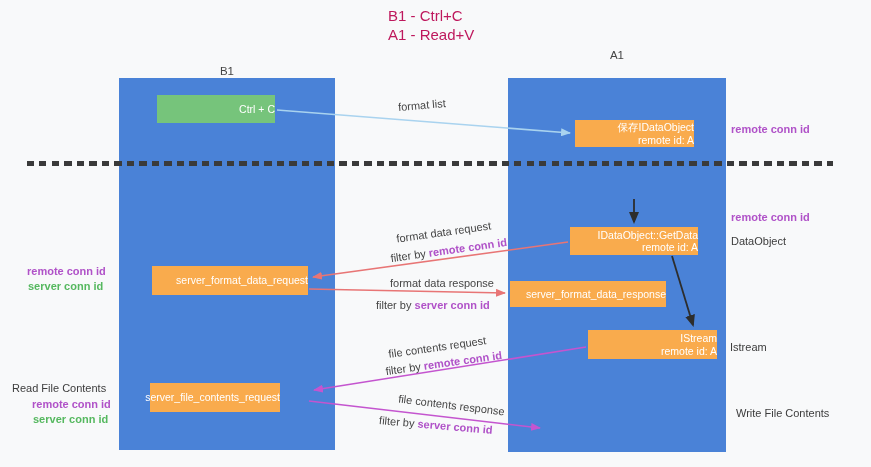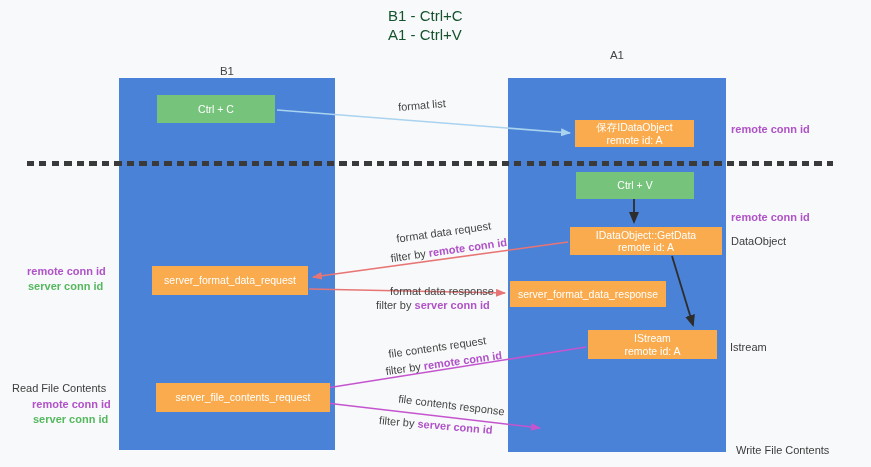--- a/index.html
+++ b/index.html
@@ -1,48 +1,48 @@
 <!DOCTYPE html>
 <html style="--bg: #f8f9fa; --lane-blue: #4a82d7; --node-green: #76c47b; --node-orange: #f9ab4d; --accent-purple: #b052c8; --accent-green: #55b85f; --arrow-blue: #a9d3ef; --arrow-red: #e87575; --arrow-magenta: #c455cf; --arrow-black: #2d2d2d;"><head>
 <meta charset="utf-8">
 <style>
   html,body{margin:0;padding:0}
   .canvas{position:relative;width:871px;height:467px;background:var(--bg,#f8f9fa);
           font-family:"Liberation Sans",sans-serif;overflow:hidden}
-  .title{position:absolute;left:388px;top:6px;font-size:15px;line-height:19px;color:#14532d}
+  .title{position:absolute;left:388px;top:6px;font-size:15px;line-height:19px;color:#be185d}
   .lhead{position:absolute;text-align:center;font-size:11.5px;line-height:14px;color:#454545}
   .lane{position:absolute;background:var(--lane-blue,#4a82d7)}
   .dash{position:absolute;left:27px;top:161px;width:806px;height:5px;
         background:repeating-linear-gradient(90deg,#3a3a3a 0 7px,transparent 7px 12.5px)}
   .arrows{position:absolute;left:0;top:0;pointer-events:none}
   .ln-blue{stroke:var(--arrow-blue,#a9d3ef);stroke-width:1.6}
   .ln-red{stroke:var(--arrow-red,#e87575);stroke-width:1.6}
   .ln-black{stroke:var(--arrow-black,#2d2d2d);stroke-width:1.8}
   .ln-mag{stroke:var(--arrow-magenta,#c455cf);stroke-width:1.6}
   .mk-blue{fill:var(--arrow-blue,#a9d3ef)}
   .mk-red{fill:var(--arrow-red,#e87575)}
   .mk-black{fill:var(--arrow-black,#2d2d2d)}
   .mk-mag{fill:var(--arrow-magenta,#c455cf)}
-  .node{position:absolute;display:flex;flex-direction:column;align-items:center;justify-content:center;
+  .node{position:absolute;display:flex;flex-direction:column;align-items:flex-end;justify-content:center;
         color:#fff;text-align:center;white-space:nowrap;font-size:10.5px;line-height:12.5px}
   .green{background:var(--node-green,#76c47b)}
   .orange{background:var(--node-orange,#f9ab4d)}
   .flabel{position:absolute;font-size:11px;color:#454545;white-space:nowrap}
   .side{position:absolute;font-size:11px;color:#3c3c3c;white-space:nowrap}
   .purple{color:var(--accent-purple,#b052c8);font-weight:700}
   .greent{color:var(--accent-green,#55b85f);font-weight:700}
 </style>
 </head>
 <body>
 
 <div class="canvas">
 
   <div class="title">
     <div>B1 - Ctrl+C</div>
-    <div>A1 - Ctrl+V</div>
+    <div>A1 - Read+V</div>
   </div>
 
   <div class="lhead" style="left:119px;top:64px;width:216px">
     <div>B1</div>
   </div>
   <div class="lhead" style="left:508px;top:48px;width:218px">
     <div>A1</div>
   </div>
 
   <div class="lane" style="left:119px;top:78px;width:216px;height:372px"></div>
@@ -76,56 +76,53 @@
 
   <div class="node green" style="left:157px;top:95px;width:118px;height:28px">
     <div>Ctrl + C</div>
   </div>
 
   <div class="node orange" style="left:575px;top:120px;width:119px;height:27px">
     <div>保存IDataObject</div>
     <div>remote id: A</div>
   </div>
 
-  <div class="node green" style="left:576px;top:172px;width:118px;height:27px">
-    <div>Ctrl + V</div>
-  </div>
 
-  <div class="node orange" style="left:570px;top:227px;width:152px;height:28px">
+  <div class="node orange" style="left:570px;top:227px;width:128px;height:28px">
     <div>IDataObject::GetData</div>
     <div>remote id: A</div>
   </div>
 
   <div class="node orange" style="left:510px;top:281px;width:156px;height:26px">
     <div>server_format_data_response</div>
   </div>
 
   <div class="node orange" style="left:152px;top:266px;width:156px;height:29px">
     <div>server_format_data_request</div>
   </div>
 
   <div class="node orange" style="left:588px;top:330px;width:129px;height:29px">
     <div>IStream</div>
     <div>remote id: A</div>
   </div>
 
-  <div class="node orange" style="left:156px;top:383px;width:174px;height:29px">
+  <div class="node orange" style="left:150px;top:383px;width:130px;height:29px">
     <div>server_file_contents_request</div>
   </div>
 
 
   <div class="flabel" style="left:398px;top:99px;transform:rotate(-5deg)">format list</div>
 
   <div class="flabel" style="left:396px;top:226px;transform:rotate(-8deg)">format data request</div>
   <div class="flabel" style="left:390px;top:244px;transform:rotate(-8deg)">
     <span>filter by</span>
     <span class="purple">remote conn id</span>
   </div>
 
-  <div class="flabel" style="left:390px;top:285px">format data response</div>
+  <div class="flabel" style="left:390px;top:277px">format data response</div>
   <div class="flabel" style="left:376px;top:299px">
     <span>filter by</span>
     <span class="purple">server conn id</span>
   </div>
 
   <div class="flabel" style="left:388px;top:341px;transform:rotate(-8deg)">file contents request</div>
   <div class="flabel" style="left:385px;top:357px;transform:rotate(-8deg)">
     <span>filter by</span>
     <span class="purple">remote conn id</span>
   </div>
@@ -140,15 +137,15 @@
   <div class="side greent" style="left:28px;top:280px">server conn id</div>
 
   <div class="side" style="left:12px;top:382px">Read File Contents</div>
   <div class="side purple" style="left:32px;top:398px">remote conn id</div>
   <div class="side greent" style="left:33px;top:413px">server conn id</div>
 
   <div class="side purple" style="left:731px;top:123px">remote conn id</div>
   <div class="side purple" style="left:731px;top:211px">remote conn id</div>
   <div class="side" style="left:731px;top:235px">DataObject</div>
   <div class="side" style="left:730px;top:341px">Istream</div>
-  <div class="side" style="left:736px;top:444px">Write File Contents</div>
+  <div class="side" style="left:736px;top:407px">Write File Contents</div>
 
 </div>
 
 </body></html>

